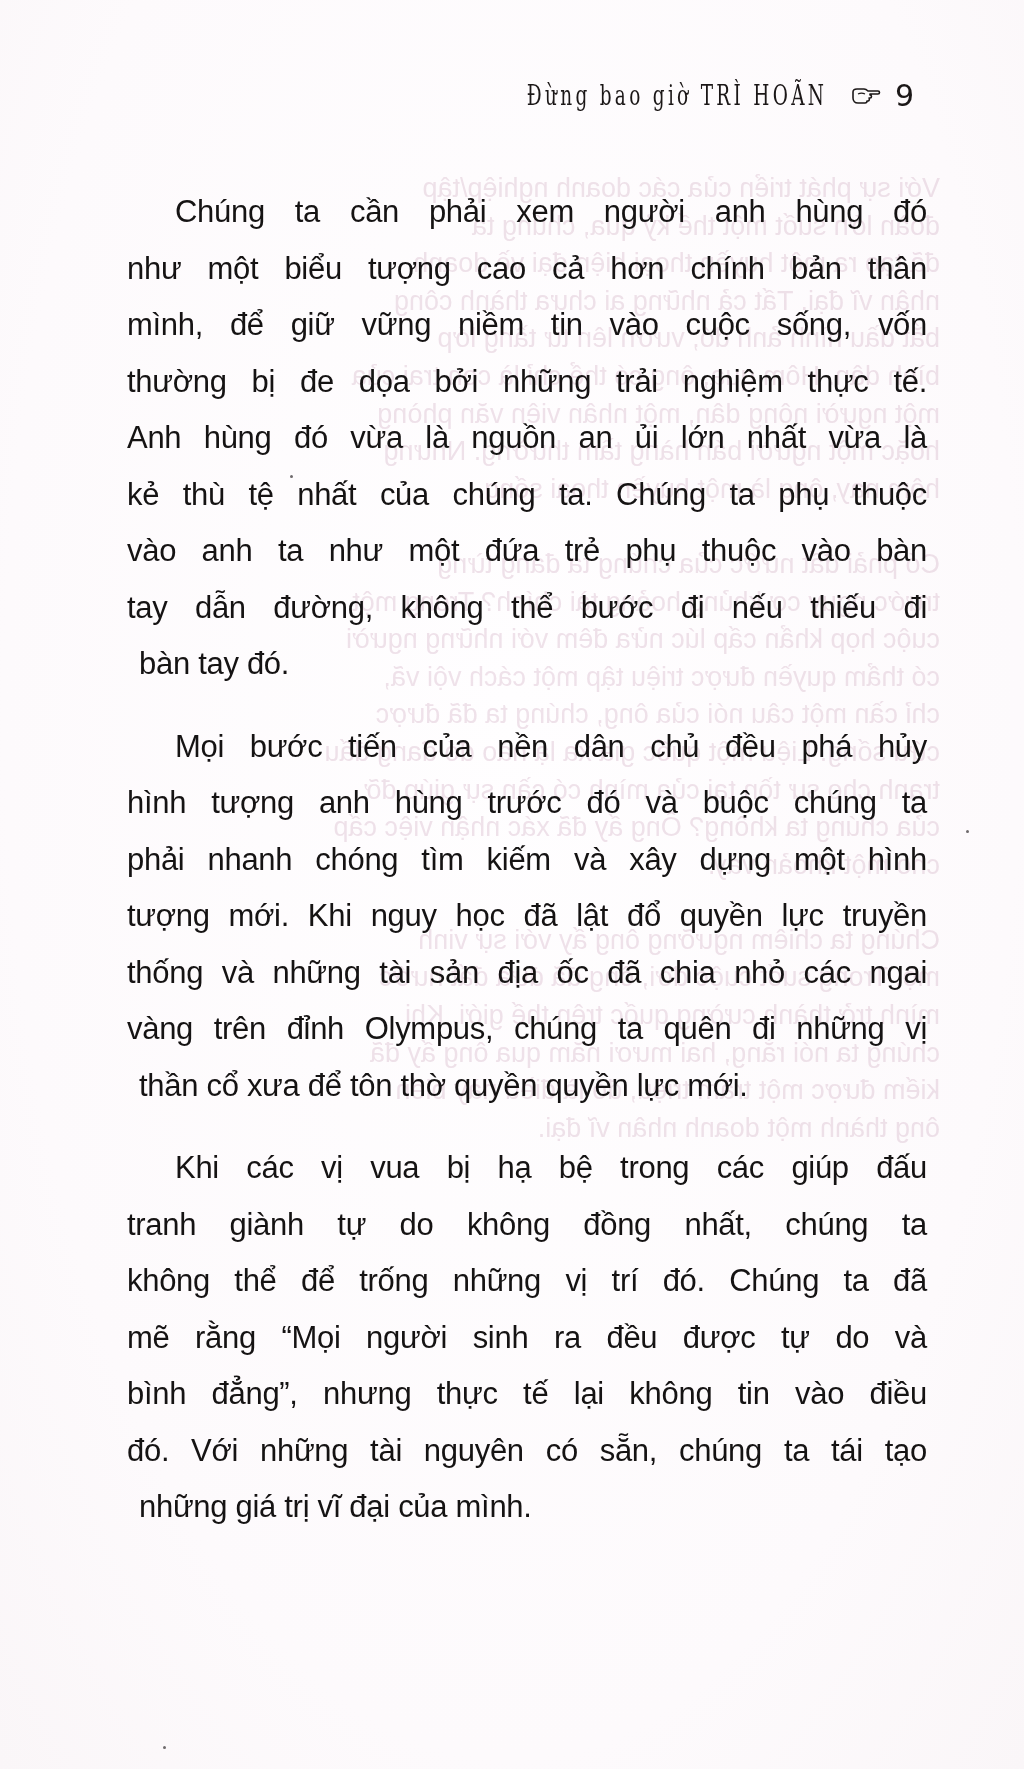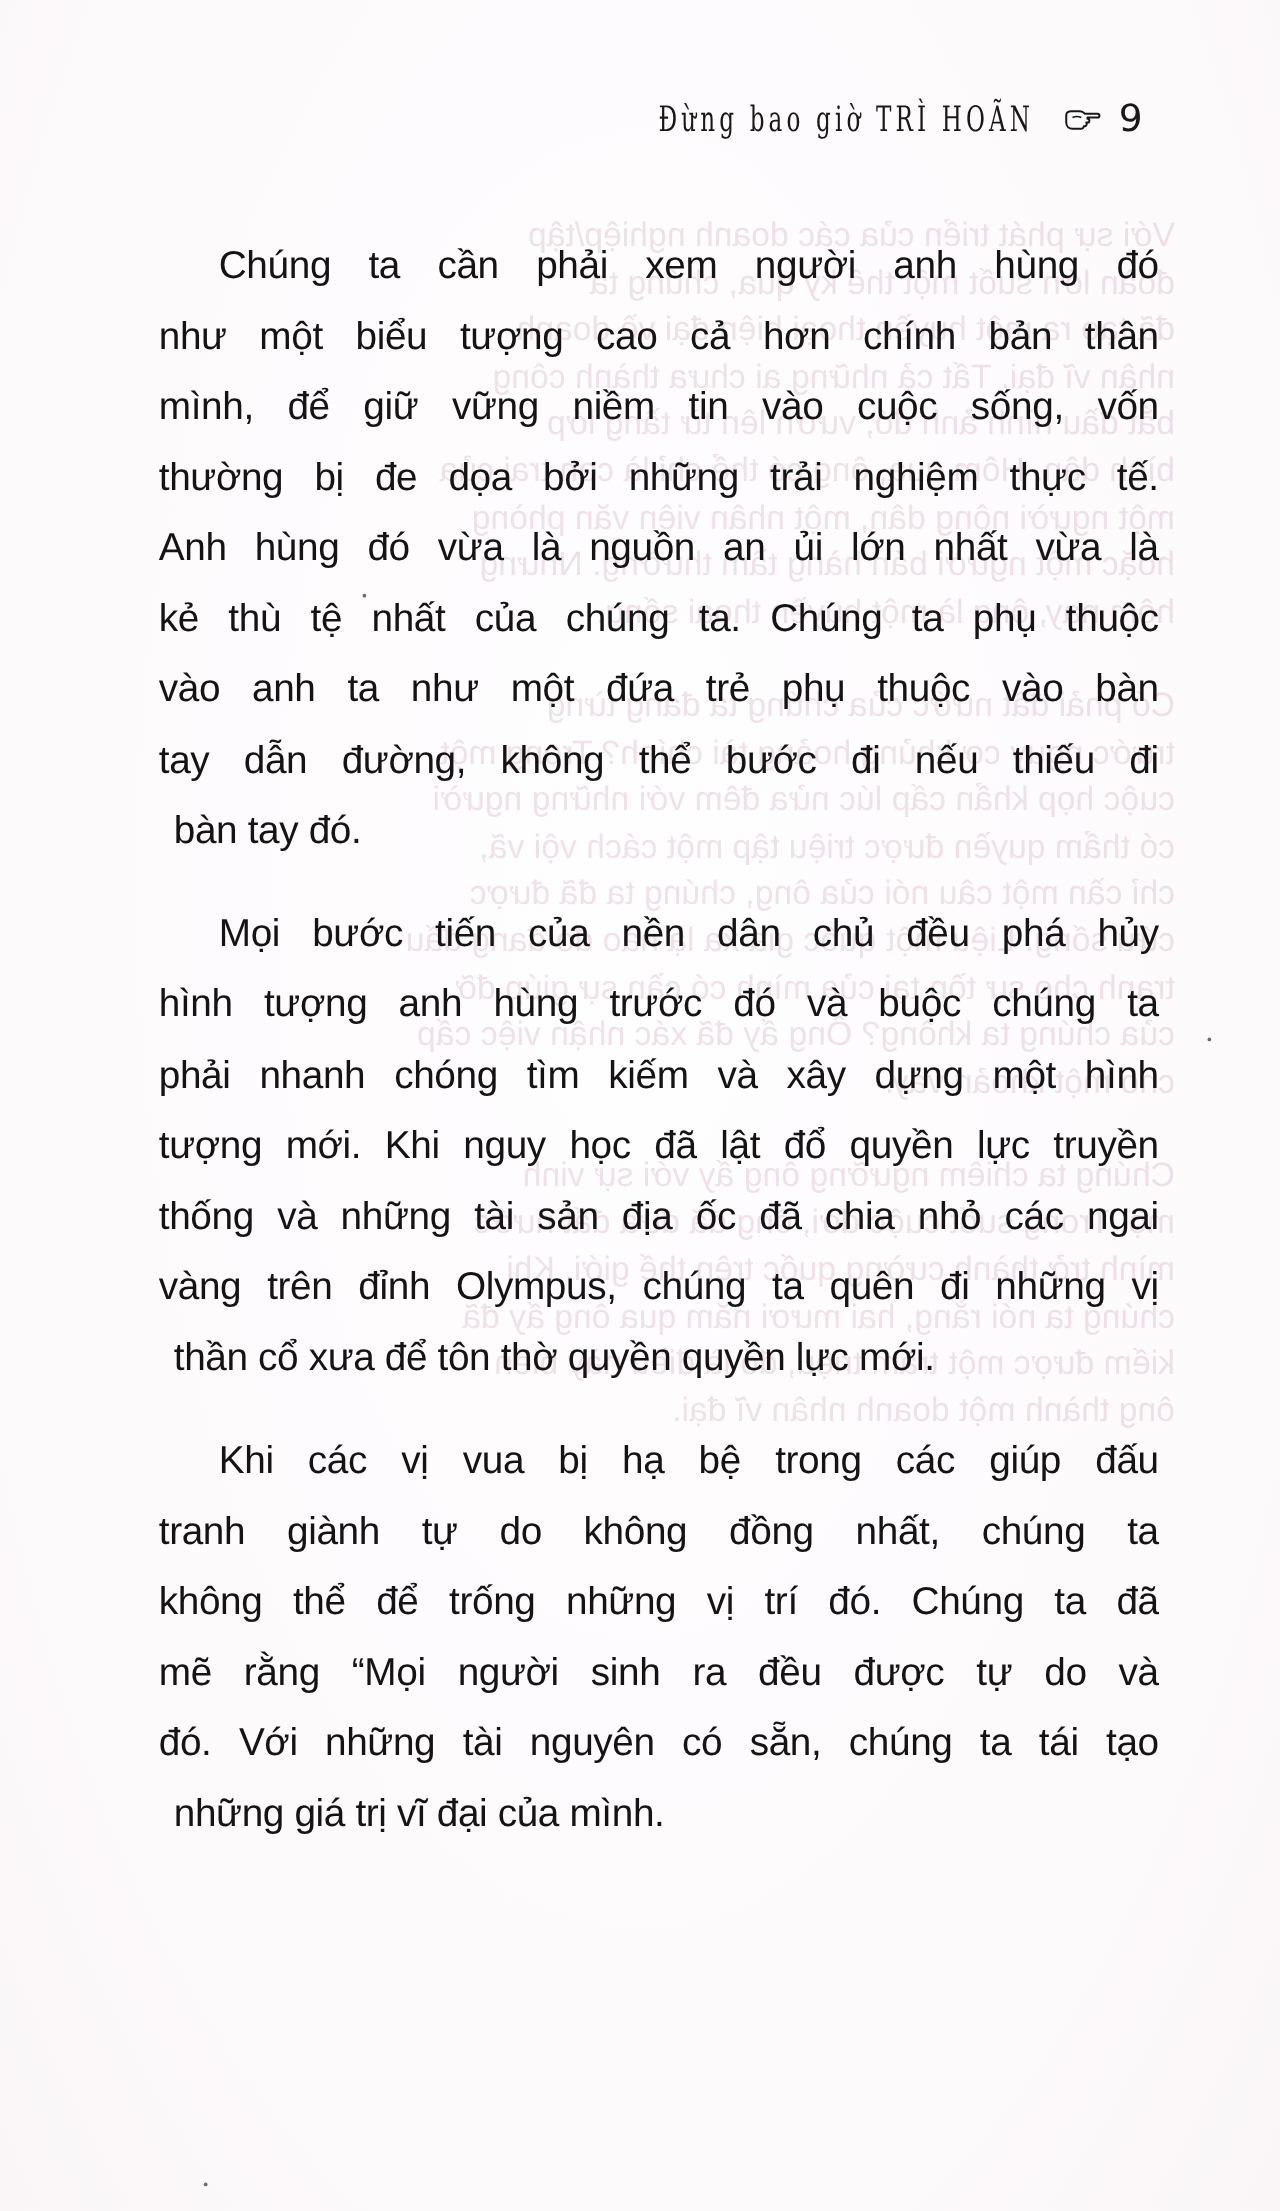--- a/index.html
+++ b/index.html
@@ -160,20 +160,21 @@
       <span class="line">thống và những tài sản địa ốc đã chia nhỏ các ngai</span>
       <span class="line">vàng trên đỉnh Olympus, chúng ta quên đi những vị</span>
       <span class="line last">thần cổ xưa để tôn thờ quyền quyền lực mới.</span>
     </p>
 
     <p class="para">
       <span class="line indent">Khi các vị vua bị hạ bệ trong các giúp đấu</span>
       <span class="line">tranh giành tự do không đồng nhất, chúng ta</span>
       <span class="line">không thể để trống những vị trí đó. Chúng ta đã</span>
       <span class="line">mẽ rằng “Mọi người sinh ra đều được tự do và</span>
+      <span class="line">bình đẳng”, nhưng thực tế lại không tin vào điều</span>
       <span class="line">đó. Với những tài nguyên có sẵn, chúng ta tái tạo</span>
       <span class="line last">những giá trị vĩ đại của mình.</span>
     </p>
 
   </main>
 
   <span class="speck" style="left:290px; top:475px;"></span>
   <span class="speck" style="left:966px; top:830px;"></span>
   <span class="speck" style="left:163px; top:1746px;"></span>
 

